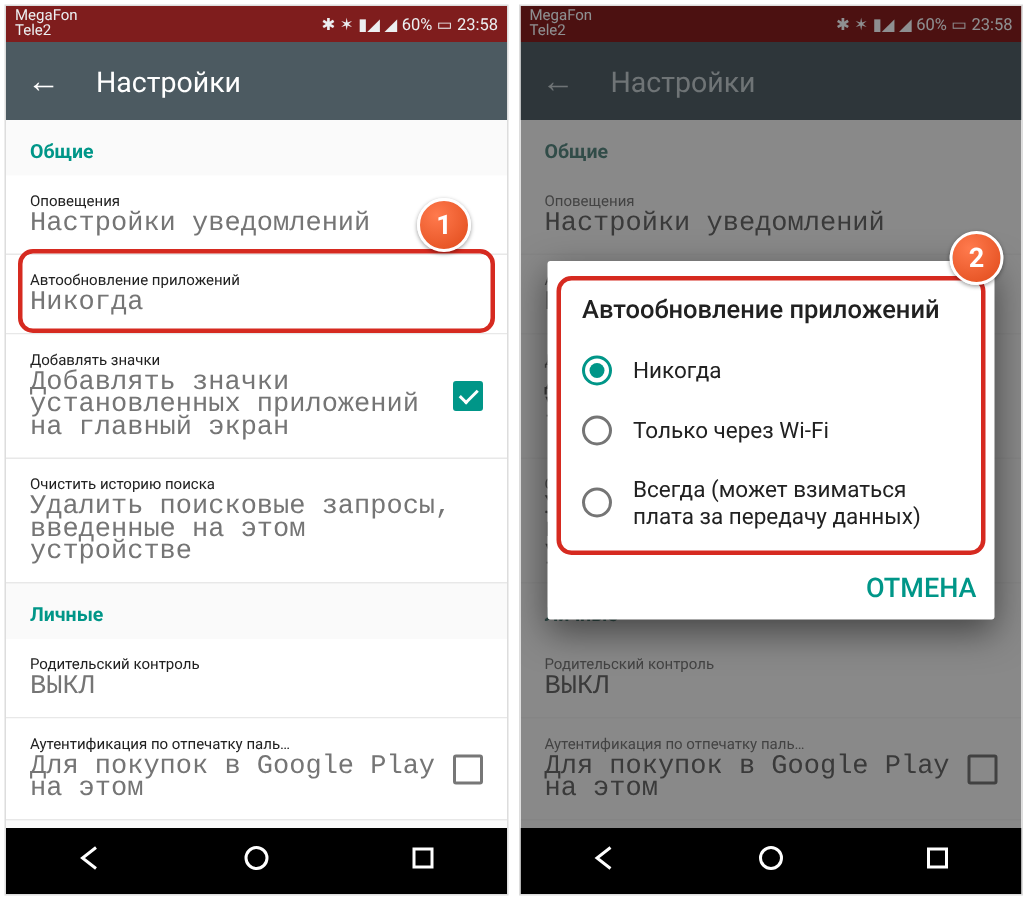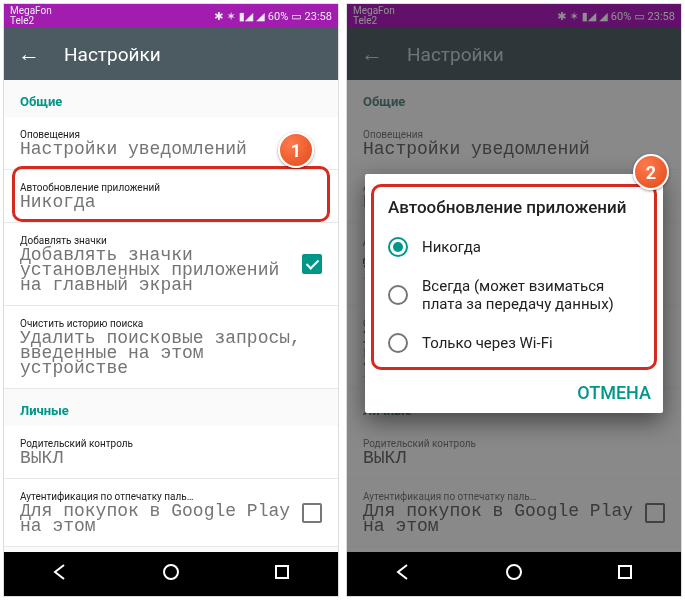--- a/index.html
+++ b/index.html
@@ -25,21 +25,21 @@
     top:0; left:0; right:0; bottom:0;
     background: rgba(0,0,0,0.45);
   }
   .phone.dimmed .statusbar,
   .phone.dimmed .appbar {
     filter: brightness(0.6);
   }
   .content-area { position: relative; height: calc(100% - 24px - 52px - 44px); overflow:hidden; }
   .statusbar {
     height: 24px;
-    background: #a21caf;
+    background: #7f1d1d;
     color: #eceff1;
     font-size: 10px;
     display: flex;
     align-items: center;
     padding: 0 6px;
   }
   .statusbar .left { flex:1; line-height:10px; }
   .statusbar .right { display:flex; align-items:center; gap:3px; font-size:11px; }
   .appbar {
     height: 52px;
@@ -332,25 +332,25 @@
 
   <div class="dialog">
     <div class="dialog-inner">
       <div class="dialog-title">Автообновление приложений</div>
       <div class="radio-row">
         <div class="radio checked"></div>
         <div class="radio-label">Никогда</div>
       </div>
       <div class="radio-row">
         <div class="radio"></div>
-        <div class="radio-label">Всегда (может взиматься плата за передачу данных)</div>
+        <div class="radio-label">Только через Wi-Fi</div>
       </div>
       <div class="radio-row">
         <div class="radio"></div>
-        <div class="radio-label">Только через Wi-Fi</div>
+        <div class="radio-label">Всегда (может взиматься плата за передачу данных)</div>
       </div>
     </div>
     <div class="dialog-actions">
       <span>ОТМЕНА</span>
     </div>
   </div>
 
   <div class="callout" style="top:150px; right:12px;">2</div>
 
   <div class="navbar">

